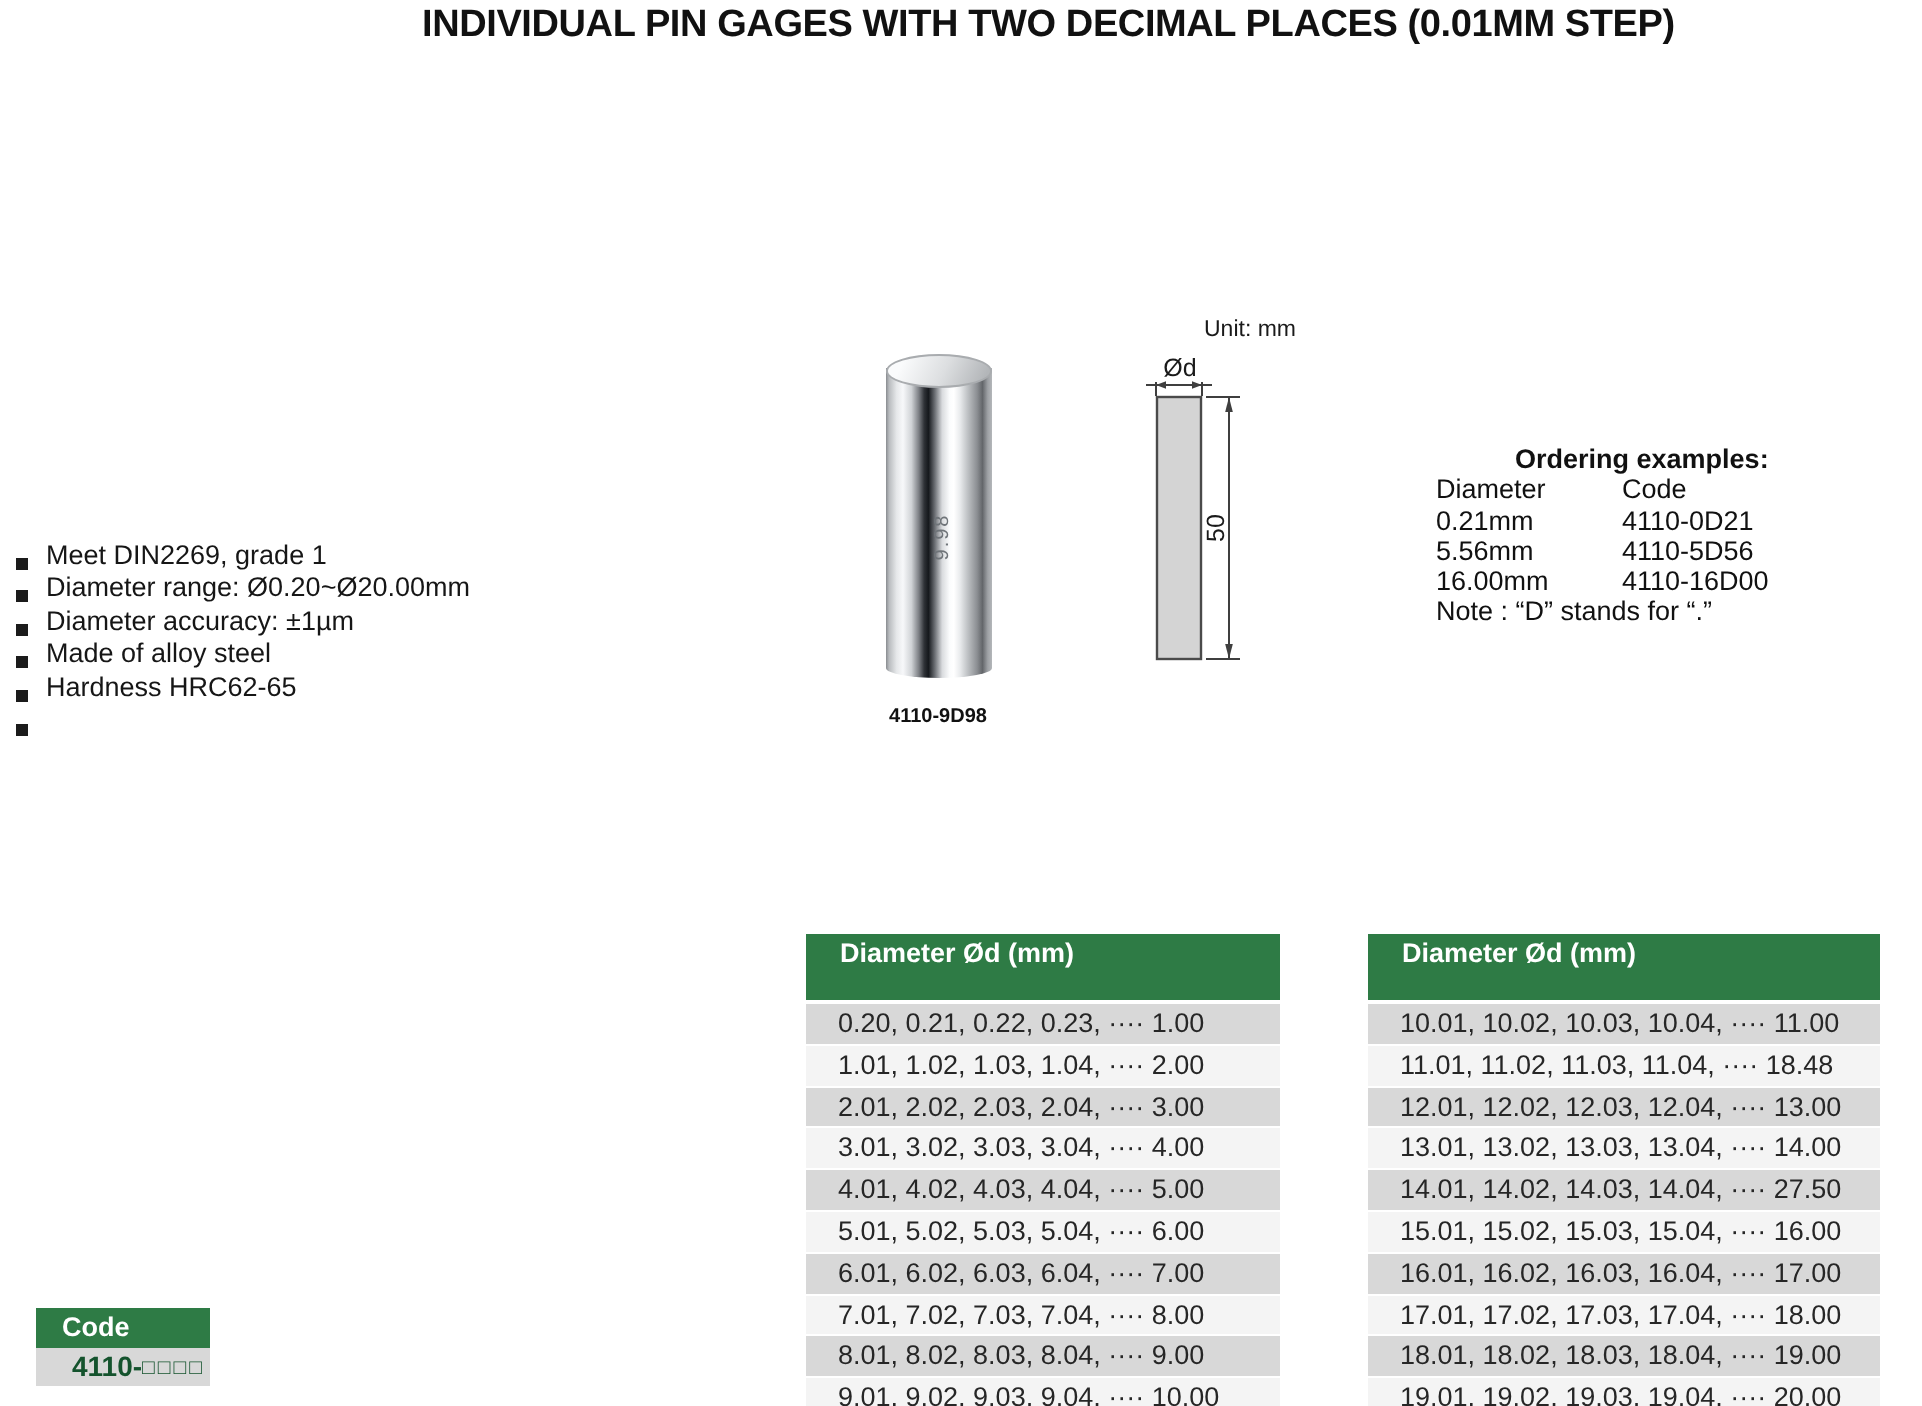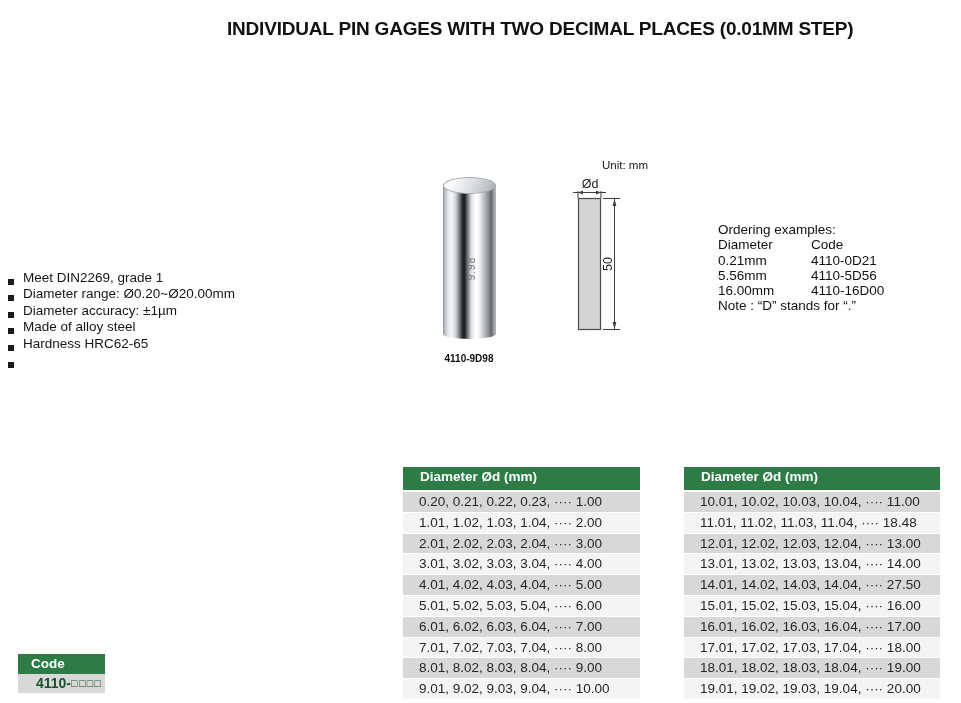--- a/index.html
+++ b/index.html
@@ -1,21 +1,21 @@
 <!DOCTYPE html>
 <html><head>
 <meta charset="utf-8">
 <style>
   html,body { margin:0; padding:0; }
   body {
     width:961px; height:703px; background:#ffffff; position:relative;
     font-family:"Liberation Sans", sans-serif; color:#1a1a1a; overflow:hidden;
   }
   .title {
-    position:absolute; left:211px; top:2px; margin:16px;
+    position:absolute; left:211px; top:2px; margin:0;
     font-size:19px; font-weight:bold; color:#111; white-space:nowrap; letter-spacing:-0.2px;
   }
 
   
   .features { position:absolute; left:8px; top:268px; margin:0; padding:0; list-style:none;
     font-size:13.5px; color:#161616; }
   .features li { display:flex; align-items:flex-end; height:16.6px; white-space:nowrap; }
   .bullet { width:6px; height:6px; background:#1b1b1b; margin-right:9px; flex:none; }
   .features b { font-weight:bold; }
 
@@ -46,31 +46,31 @@
   .unit { position:absolute; left:578px; top:159px; font-size:11.5px; color:#1a1a1a;margin-left:24px; }
   svg.drawing { position:absolute; left:570px; top:174px; }
   .dline { stroke:#3f3f3f; stroke-width:1; fill:none; }
   .darrow { fill:#3f3f3f; stroke:none; }
   .drect { fill:#d4d4d4; stroke:#4a4a4a; stroke-width:1.2; }
   .dtext { font-family:"Liberation Sans", sans-serif; font-size:12.5px; fill:#1a1a1a; }
 
   
   .ordering { position:absolute; left:718px; top:222px; font-size:13.5px; color:#111; }
   .ordering > div { line-height:15.3px; white-space:nowrap; }
-  .ord-title { font-weight:normal; }
+  .ord-title { font-weight:bold;text-align:right; }
   .ord-row { display:flex; }
   .ord-dia { display:inline-block; width:93px; }
 
   
   .dtable { position:absolute; top:467px; font-size:13.5px; }
   .t-left { left:403px; width:237px; }
   .t-right { left:684px; width:256px; }
   .thead {
     background:#2e7b45; color:#ffffff; font-weight:bold;
-    height:23px; line-height:19px; padding-left:17px; margin-bottom:2px; white-space:nowrap;
+    height:33px; line-height:19px; padding-left:17px; margin-bottom:2px; white-space:nowrap;
   }
   .trow {
     height:19.8px; line-height:19.8px; padding-left:16px; margin-bottom:1px;
     color:#262626; white-space:nowrap;
   }
   .rows .trow:nth-child(odd) { background:#d8d8d8; }
   .rows .trow:nth-child(even) { background:#f4f4f4; }
 
   
   .codebox { position:absolute; left:18px; top:654px; width:87px; }

